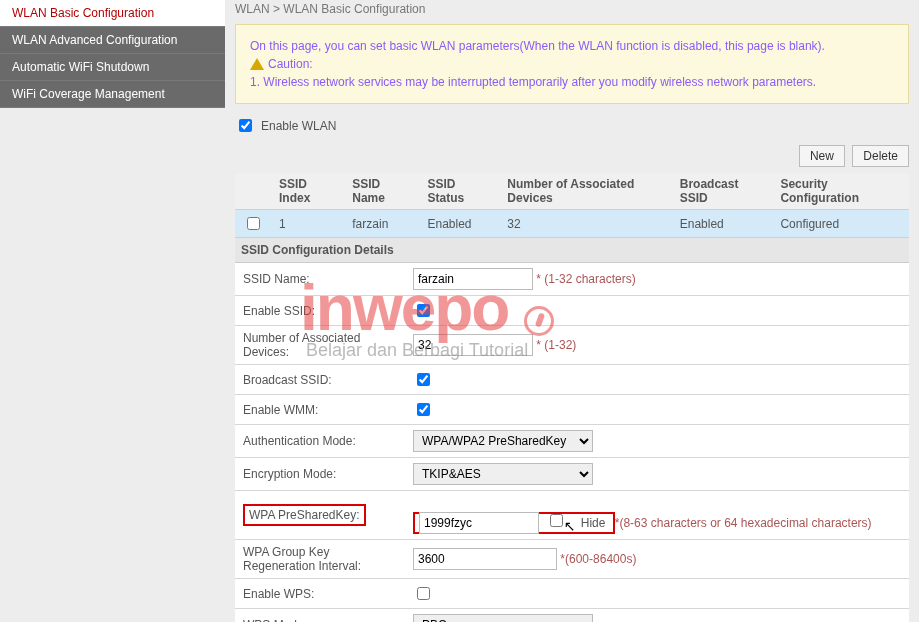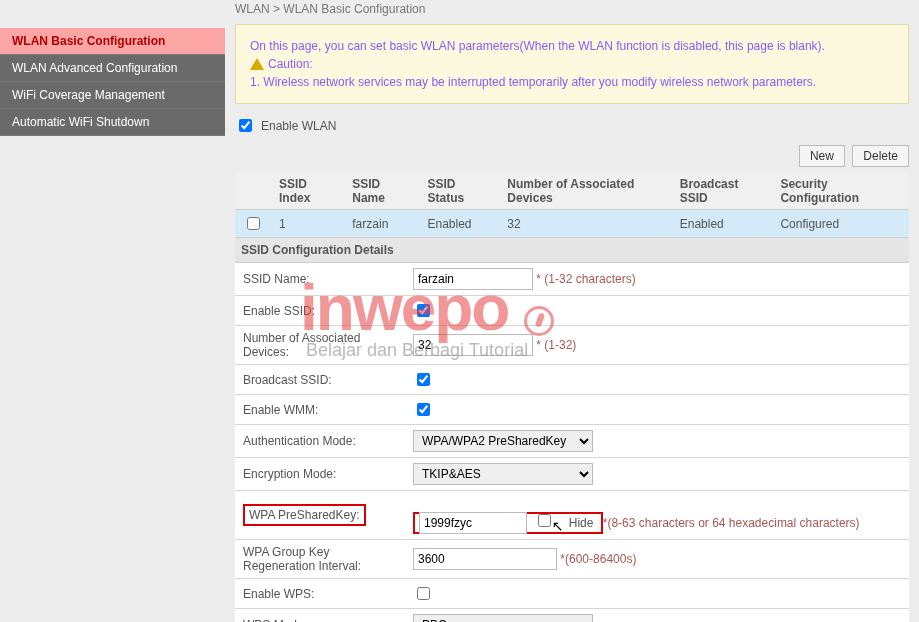--- a/index.html
+++ b/index.html
@@ -23,24 +23,23 @@
   }
   .side-item {
     display: block;
     padding: 6px 12px;
     background: #6a6a6a;
     color: #fff;
     border-bottom: 1px solid #7a7a7a;
     cursor: pointer;
   }
   .side-item.active {
-    background: #fca5a5;
+    background: #ffffff;
     color: #b30000;
-    font-weight: bold;
-    margin-top: 28px;
+    font-weight: normal;
   }
   .main {
     flex: 1;
     padding: 0 10px 20px 10px;
     min-width: 0;
   }
   .breadcrumb {
     padding: 2px 0 8px 0;
     color: #777;
   }
@@ -190,22 +189,22 @@
 
 <div class="watermark">
   <div class="big"><span>inwepo</span> <span class="badge"></span></div>
   <div class="tag">Belajar dan Berbagi Tutorial</div>
 </div>
 
 <div class="page">
   <div class="sidebar">
     <div class="side-item active">WLAN Basic Configuration</div>
     <div class="side-item">WLAN Advanced Configuration</div>
+    <div class="side-item">Automatic WiFi Shutdown</div>
     <div class="side-item">WiFi Coverage Management</div>
-    <div class="side-item">Automatic WiFi Shutdown</div>
   </div>
 
   <div class="main">
     <div class="breadcrumb">WLAN &gt; WLAN Basic Configuration</div>
 
     <div class="notice">
       <div>On this page, you can set basic WLAN parameters(When the WLAN function is disabled, this page is blank).</div>
       <div class="caution-row">
         <span class="warn-icon"></span>
         <span>Caution:</span>
@@ -281,21 +280,21 @@
         <td><select><option>WPA/WPA2 PreSharedKey</option></select></td>
       </tr>
       <tr>
         <td class="lbl">Encryption Mode:</td>
         <td><select><option>TKIP&amp;AES</option></select></td>
       </tr>
       <tr class="highlight-row">
         <td class="lbl"><span class="highlight">WPA PreSharedKey:</span></td>
         <td>
           <span class="highlight">
-            <input type="text" style="width: 108px; margin-top: 16px;" value="1999fzyc">
+            <input type="text" style="width: 120px; margin-top: 16px;" value="1999fzyc">
             &nbsp;<input type="checkbox" style=""><span class="cursor-arrow">↖</span>
             <span>Hide</span>
           </span>
           <span class="hint">*(8-63 characters or 64 hexadecimal characters)</span>
         </td>
       </tr>
       <tr>
         <td class="lbl">WPA Group Key Regeneration Interval:</td>
         <td>
           <input type="text" style="width: 144px;" value="3600">

